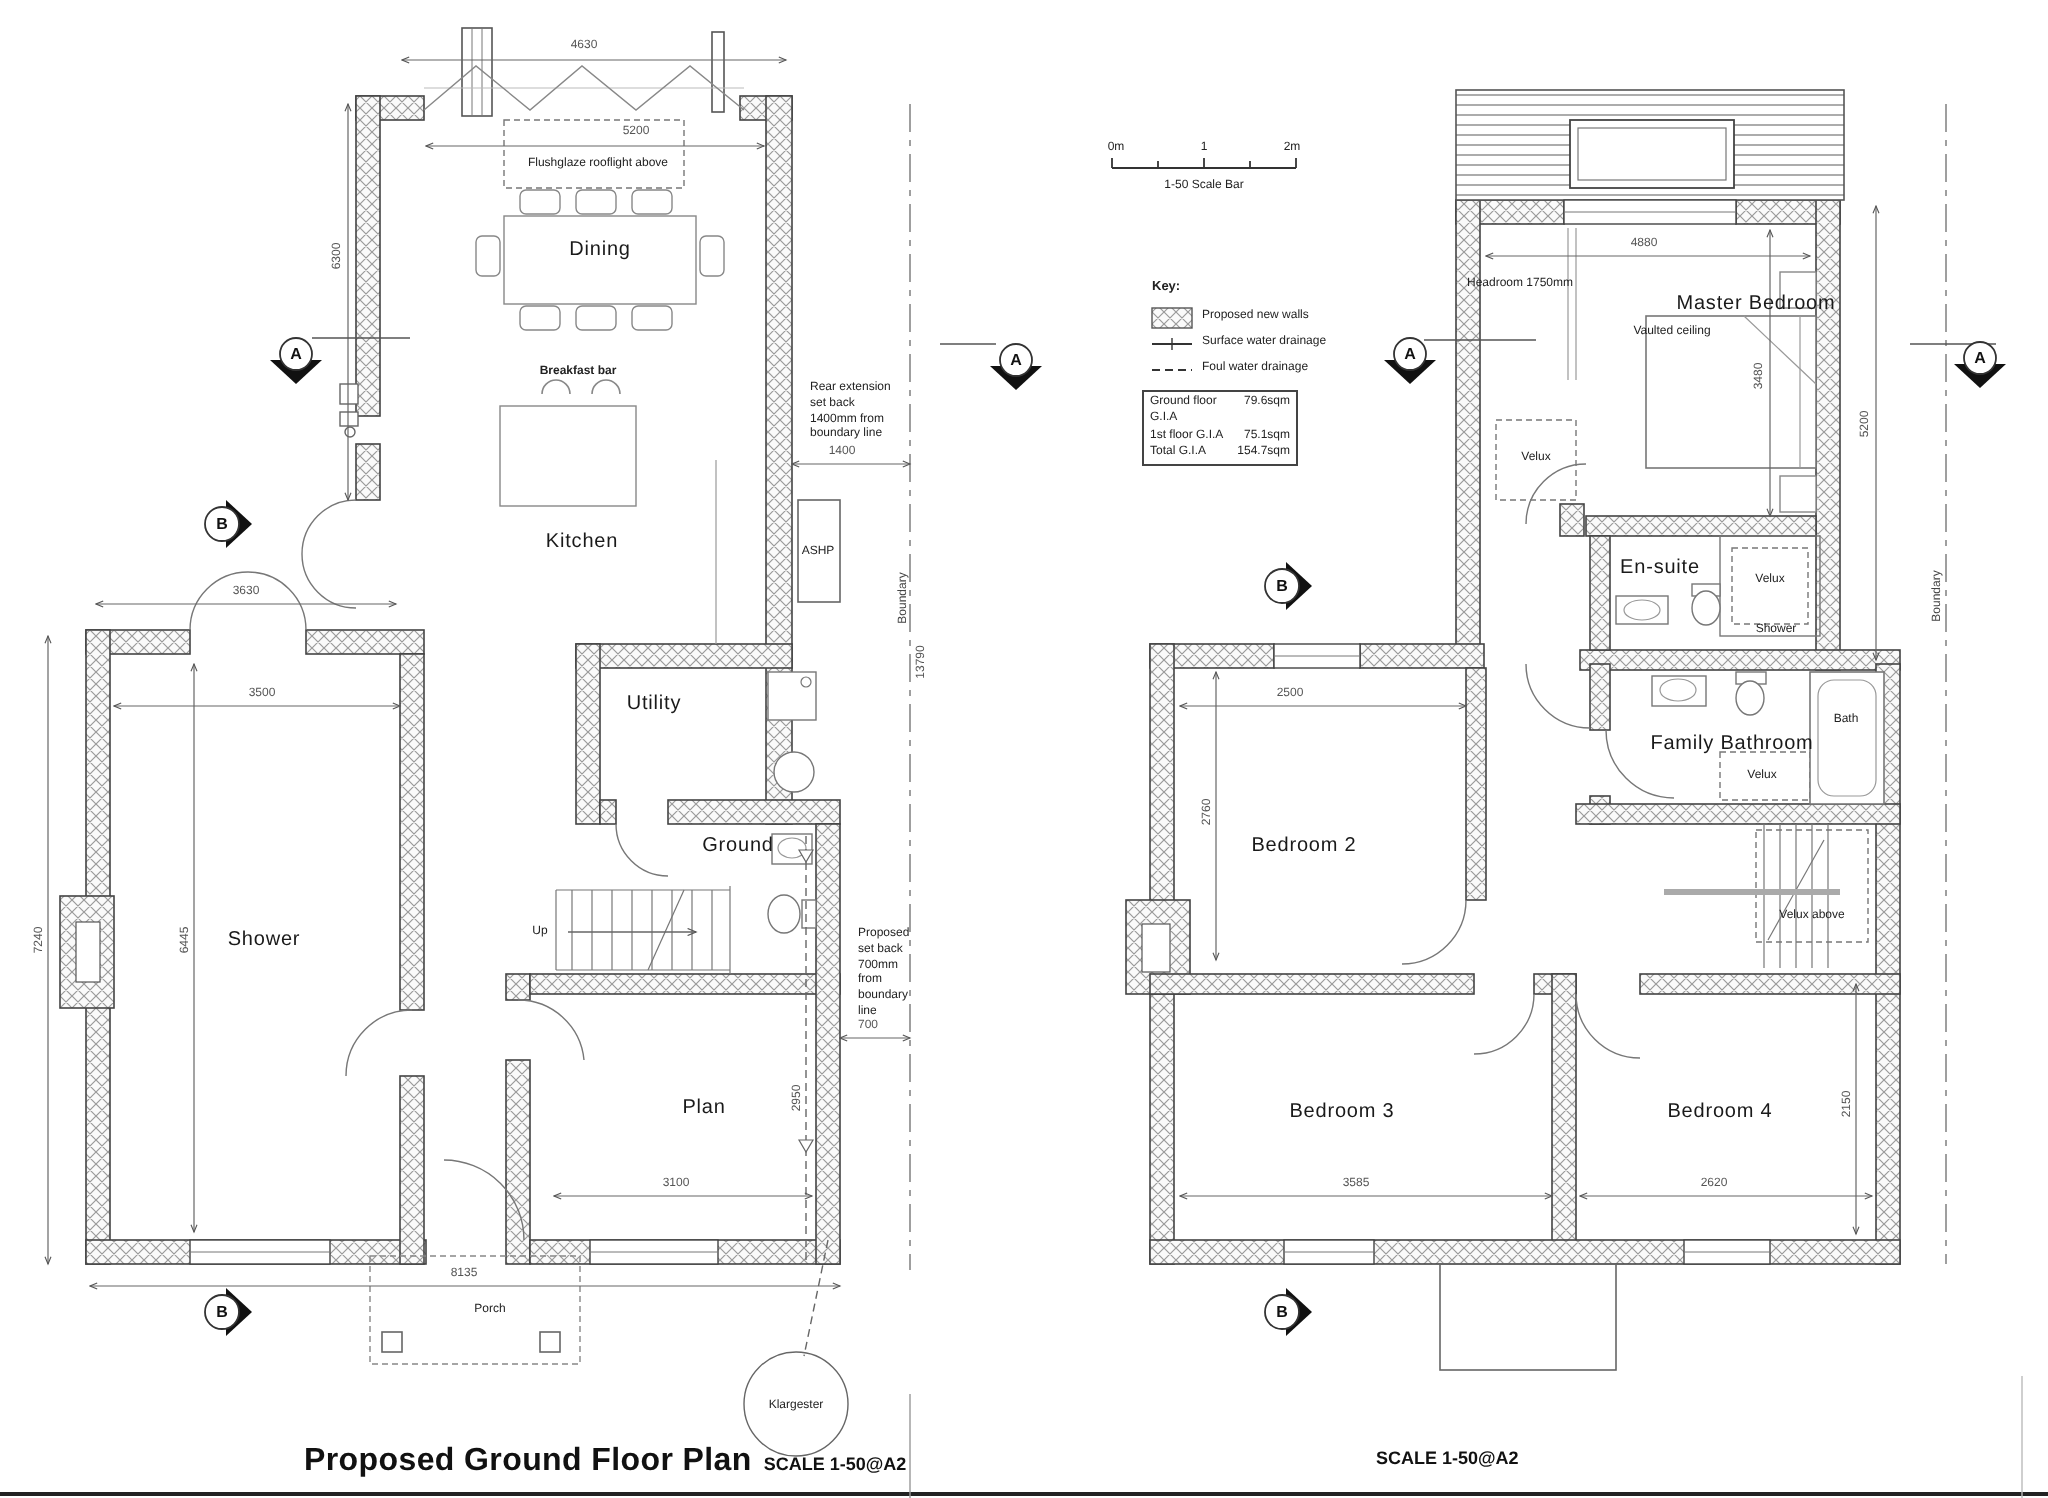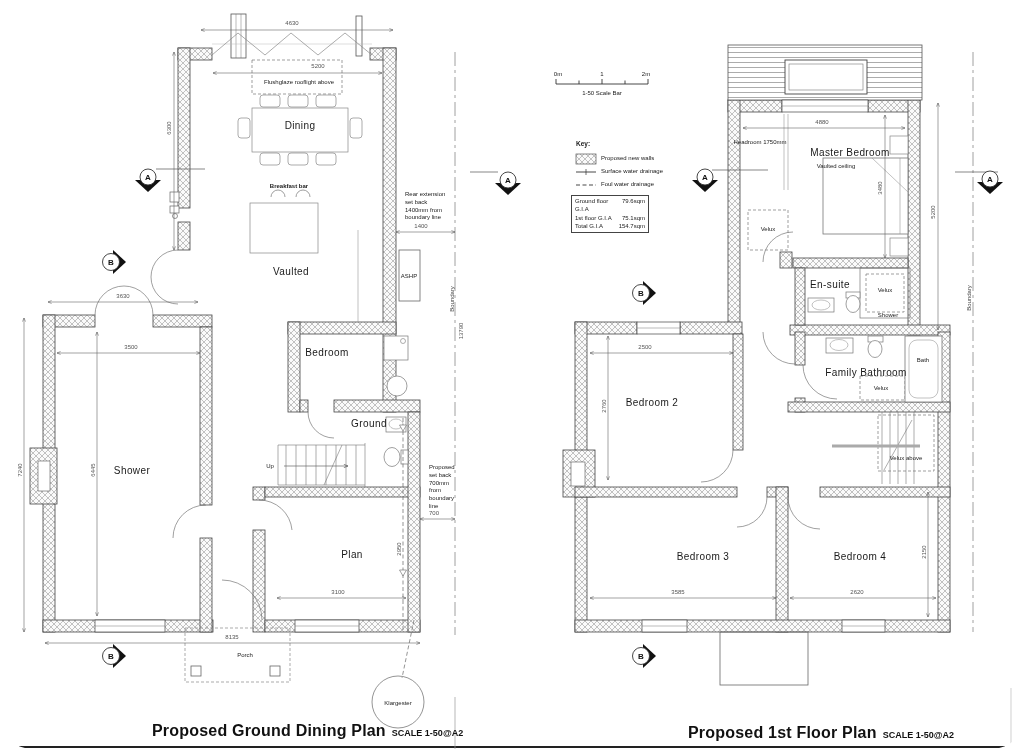--- a/index.html
+++ b/index.html
@@ -1,17 +1,17 @@
 <!DOCTYPE html>
 <html><head>
 <meta charset="utf-8">
 <style>
   html,body{margin:0;padding:0;background:#fff;}
   #canvas{position:relative;width:1024px;height:749px;background:#fff;overflow:hidden;
-          font-family:"Liberation Sans", sans-serif;border-radius:32px;}
+          font-family:"Liberation Sans", sans-serif;}
   svg{position:absolute;left:0;top:0;}
   .lbl{position:absolute;transform:translate(-50%,-50%);font-size:10px;color:#1a1a1a;
        letter-spacing:.4px;white-space:nowrap;}
   .sm{position:absolute;transform:translate(-50%,-50%);font-size:6px;color:#222;white-space:nowrap;}
   .smb{font-weight:bold;}
   .dim{position:absolute;transform:translate(-50%,-50%);font-size:6px;color:#555;white-space:nowrap;}
   .vdim{position:absolute;transform:translate(-50%,-50%) rotate(-90deg);font-size:6px;color:#555;white-space:nowrap;}
   .vlabel{position:absolute;transform:translate(-50%,-50%) rotate(-90deg);font-size:6px;color:#444;white-space:nowrap;}
   .note{position:absolute;font-size:6px;line-height:1.3;color:#222;white-space:pre-line;}
   .mletter{position:absolute;transform:translate(-50%,-50%);font-size:8px;font-weight:bold;color:#111;}
@@ -308,22 +308,22 @@
 <line x1="576" y1="172" x2="596" y2="172" stroke="#333" stroke-width="0.9"></line>
 <line x1="586" y1="169" x2="586" y2="175" stroke="#333" stroke-width="0.7"></line>
 <line x1="576" y1="185" x2="596" y2="185" stroke="#333" stroke-width="0.9" stroke-dasharray="4,2.5"></line>
 
 <line x1="0" y1="747" x2="1024" y2="747" stroke="#222" stroke-width="2"></line>
 <line x1="455" y1="697" x2="455" y2="749" stroke="#999" stroke-width="0.7"></line>
 <line x1="1011" y1="688" x2="1011" y2="749" stroke="#bbb" stroke-width="0.7"></line>
 </svg>
 
 <span class="lbl" style="left:300px;top:125px">Dining</span>
-<span class="lbl" style="left:291px;top:271px">Vaulted</span>
-<span class="lbl" style="left:327px;top:352px">Bedroom</span>
+<span class="lbl" style="left:291px;top:271px">Kitchen</span>
+<span class="lbl" style="left:327px;top:352px">Utility</span>
 <span class="lbl" style="left:369px;top:423px">Ground</span>
 <span class="lbl" style="left:352px;top:554px">Plan</span>
 <span class="lbl" style="left:132px;top:470px">Shower</span>
 <span class="sm" style="left:270px;top:466px">Up</span>
 <span class="sm" style="left:245px;top:655px">Porch</span>
 <span class="sm" style="left:299px;top:82px">Flushglaze rooflight above</span>
 <span class="sm smb" style="left:289px;top:186px">Breakfast bar</span>
 <span class="sm" style="left:409px;top:276px">ASHP</span>
 <span class="sm" style="left:398px;top:703px">Klargester</span>
 <span class="vlabel" style="left:452px;top:299px">Boundary</span>
@@ -345,33 +345,33 @@
 <span class="dim" style="left:131px;top:347px">3500</span>
 <span class="vdim" style="left:93px;top:470px">6445</span>
 <span class="vdim" style="left:20px;top:470px">7240</span>
 <span class="dim" style="left:232px;top:637px">8135</span>
 <span class="dim" style="left:338px;top:592px">3100</span>
 <span class="vdim" style="left:399px;top:549px">2950</span>
 <span class="dim" style="left:421px;top:226px">1400</span>
 <span class="dim" style="left:434px;top:513px">700</span>
 <span class="vdim" style="left:461px;top:331px">13790</span>
 
-<span class="lbl" style="left:850px;top:152px">Master Bedroom</span>
+<span class="lbl" style="left:878px;top:152px">Master Bedroom</span>
 <span class="sm" style="left:836px;top:166px">Vaulted ceiling</span>
 <span class="sm" style="left:760px;top:142px">Headroom 1750mm</span>
 <span class="sm" style="left:768px;top:229px">Velux</span>
 <span class="lbl" style="left:830px;top:284px">En-suite</span>
 <span class="sm" style="left:885px;top:290px">Velux</span>
 <span class="sm" style="left:888px;top:315px">Shower</span>
 <span class="lbl" style="left:866px;top:372px">Family Bathroom</span>
 <span class="sm" style="left:881px;top:388px">Velux</span>
 <span class="sm" style="left:923px;top:360px">Bath</span>
 <span class="sm" style="left:906px;top:458px">Velux above</span>
-<span class="lbl" style="left:652px;top:402px">Bedroom 2</span>
-<span class="lbl" style="left:703px;top:556px">Bedroom 3</span>
+<span class="lbl" style="left:652px;top:423px">Bedroom 2</span>
+<span class="lbl" style="left:671px;top:556px">Bedroom 3</span>
 <span class="lbl" style="left:860px;top:556px">Bedroom 4</span>
 <span class="vlabel" style="left:969px;top:298px">Boundary</span>
 
 <span class="dim" style="left:822px;top:122px">4880</span>
 <span class="vdim" style="left:933px;top:212px">5200</span>
 <span class="vdim" style="left:880px;top:188px">3480</span>
 <span class="dim" style="left:645px;top:347px">2500</span>
 <span class="vdim" style="left:604px;top:406px">2760</span>
 <span class="dim" style="left:678px;top:592px">3585</span>
 <span class="dim" style="left:857px;top:592px">2620</span>
@@ -405,21 +405,20 @@
 <span class="mletter" style="left:148px;top:177px">A</span>
 <span class="mletter" style="left:508px;top:180px">A</span>
 <span class="mletter" style="left:705px;top:177px">A</span>
 <span class="mletter" style="left:990px;top:179px">A</span>
 <span class="mletter" style="left:111px;top:262px">B</span>
 <span class="mletter" style="left:111px;top:656px">B</span>
 <span class="mletter" style="left:641px;top:293px">B</span>
 <span class="mletter" style="left:641px;top:656px">B</span>
 
 <div class="title-row" style="left:152px;top:722px">
-  <span class="title-main">Proposed Ground Dining Plan</span>
+  <span class="title-main">Proposed Ground Floor Plan</span>
   <span class="title-scale">SCALE 1-50@A2</span>
 </div>
 <div class="title-row" style="left:688px;top:724px">
-  <span class="title-main">Proposed 1st Floor Plan</span>
   <span class="title-scale">SCALE 1-50@A2</span>
 </div>
 
 </div>
 
 </body></html>

